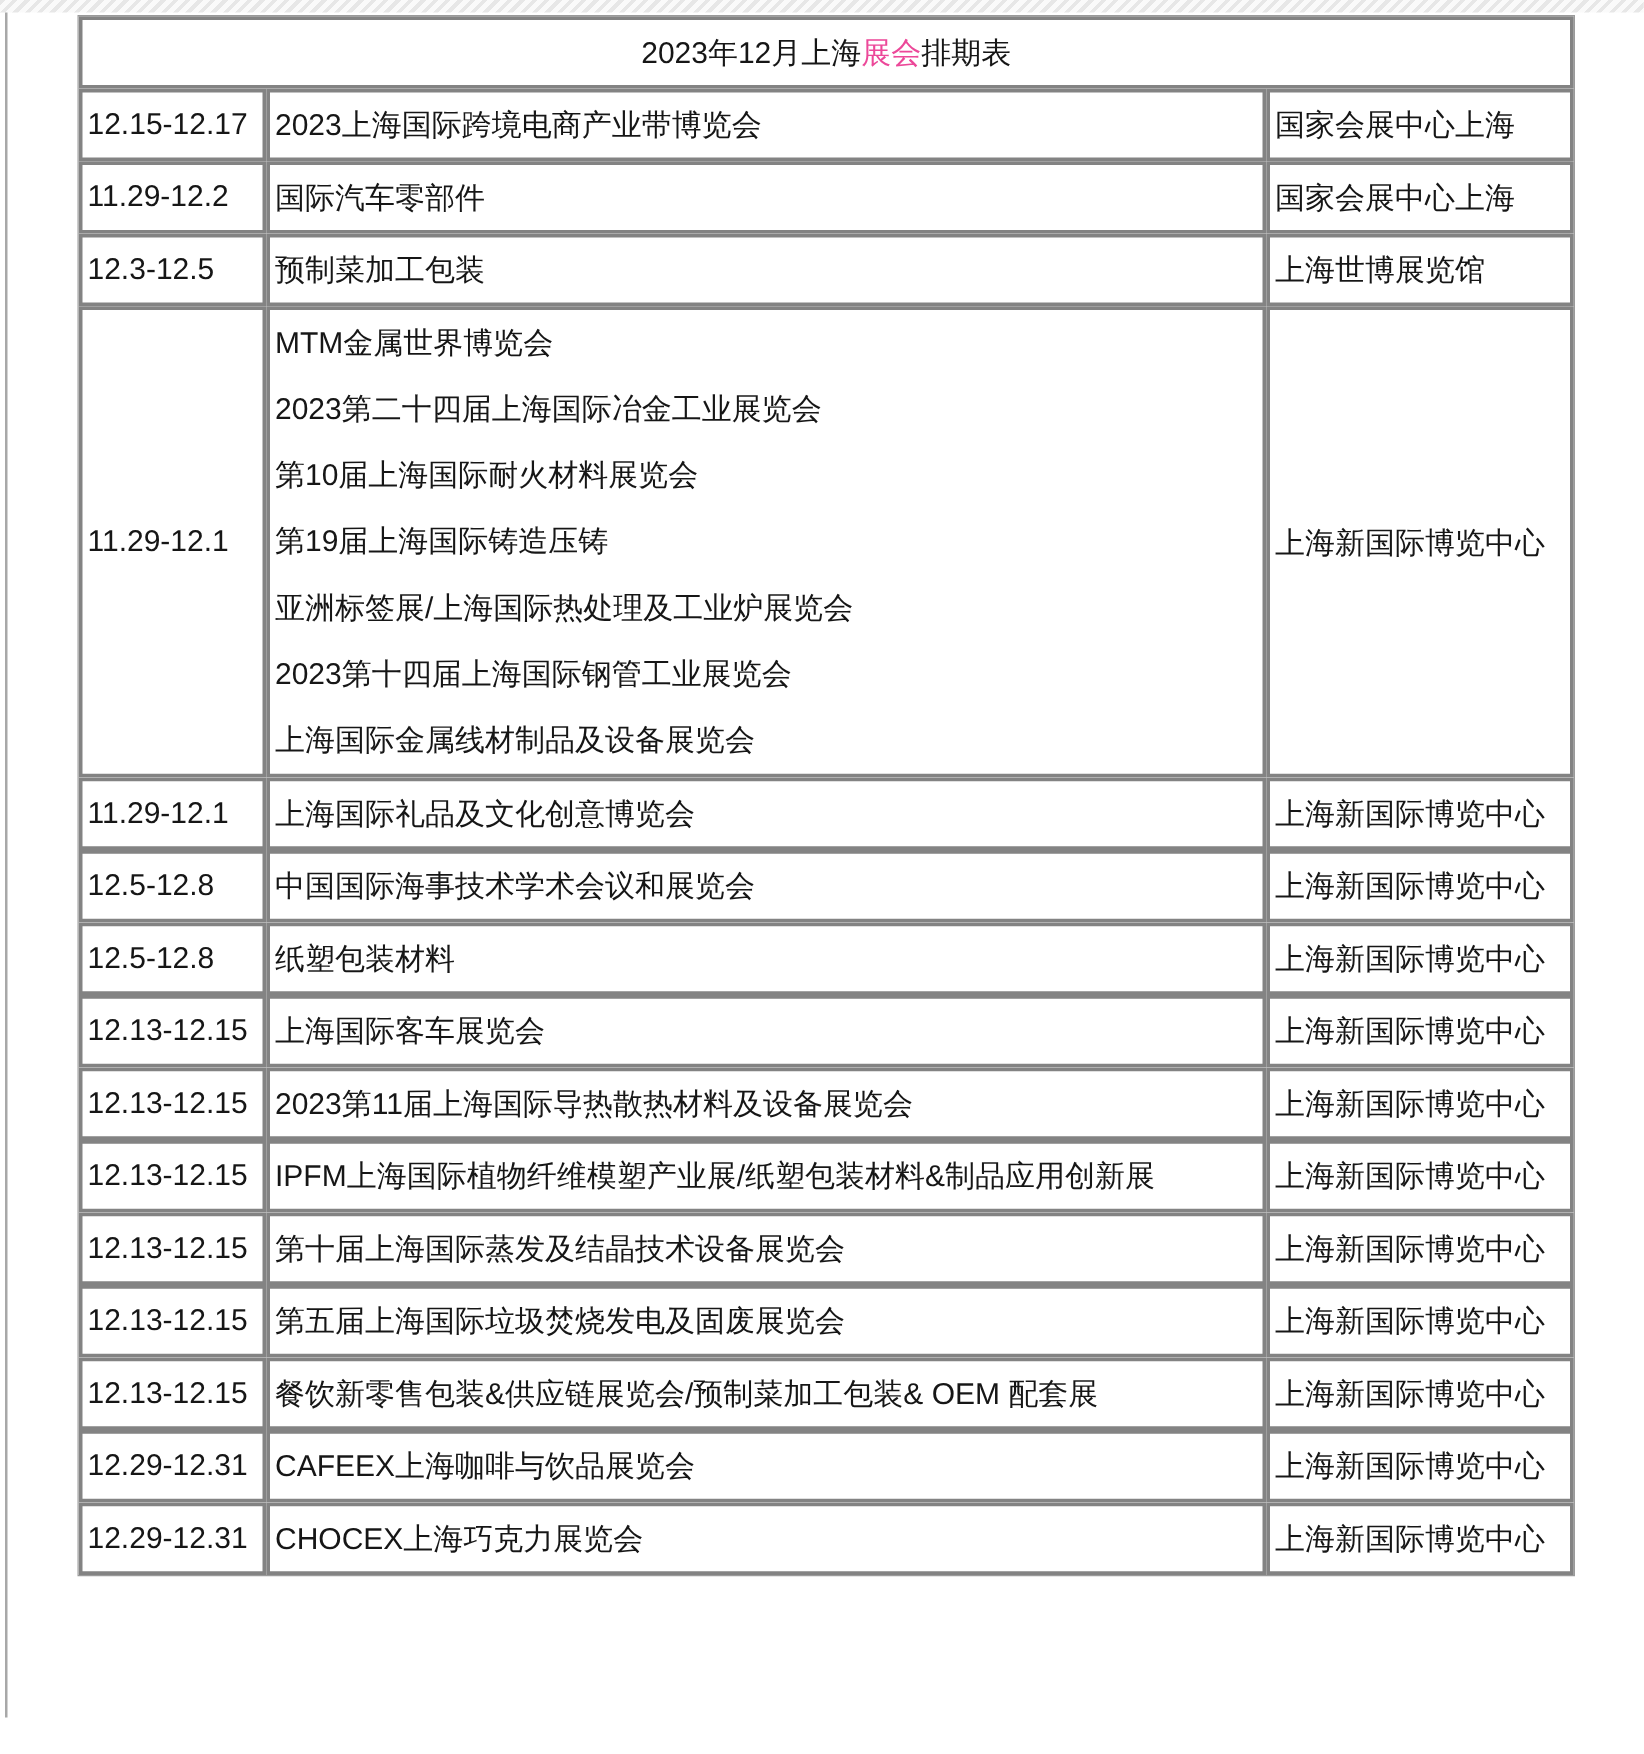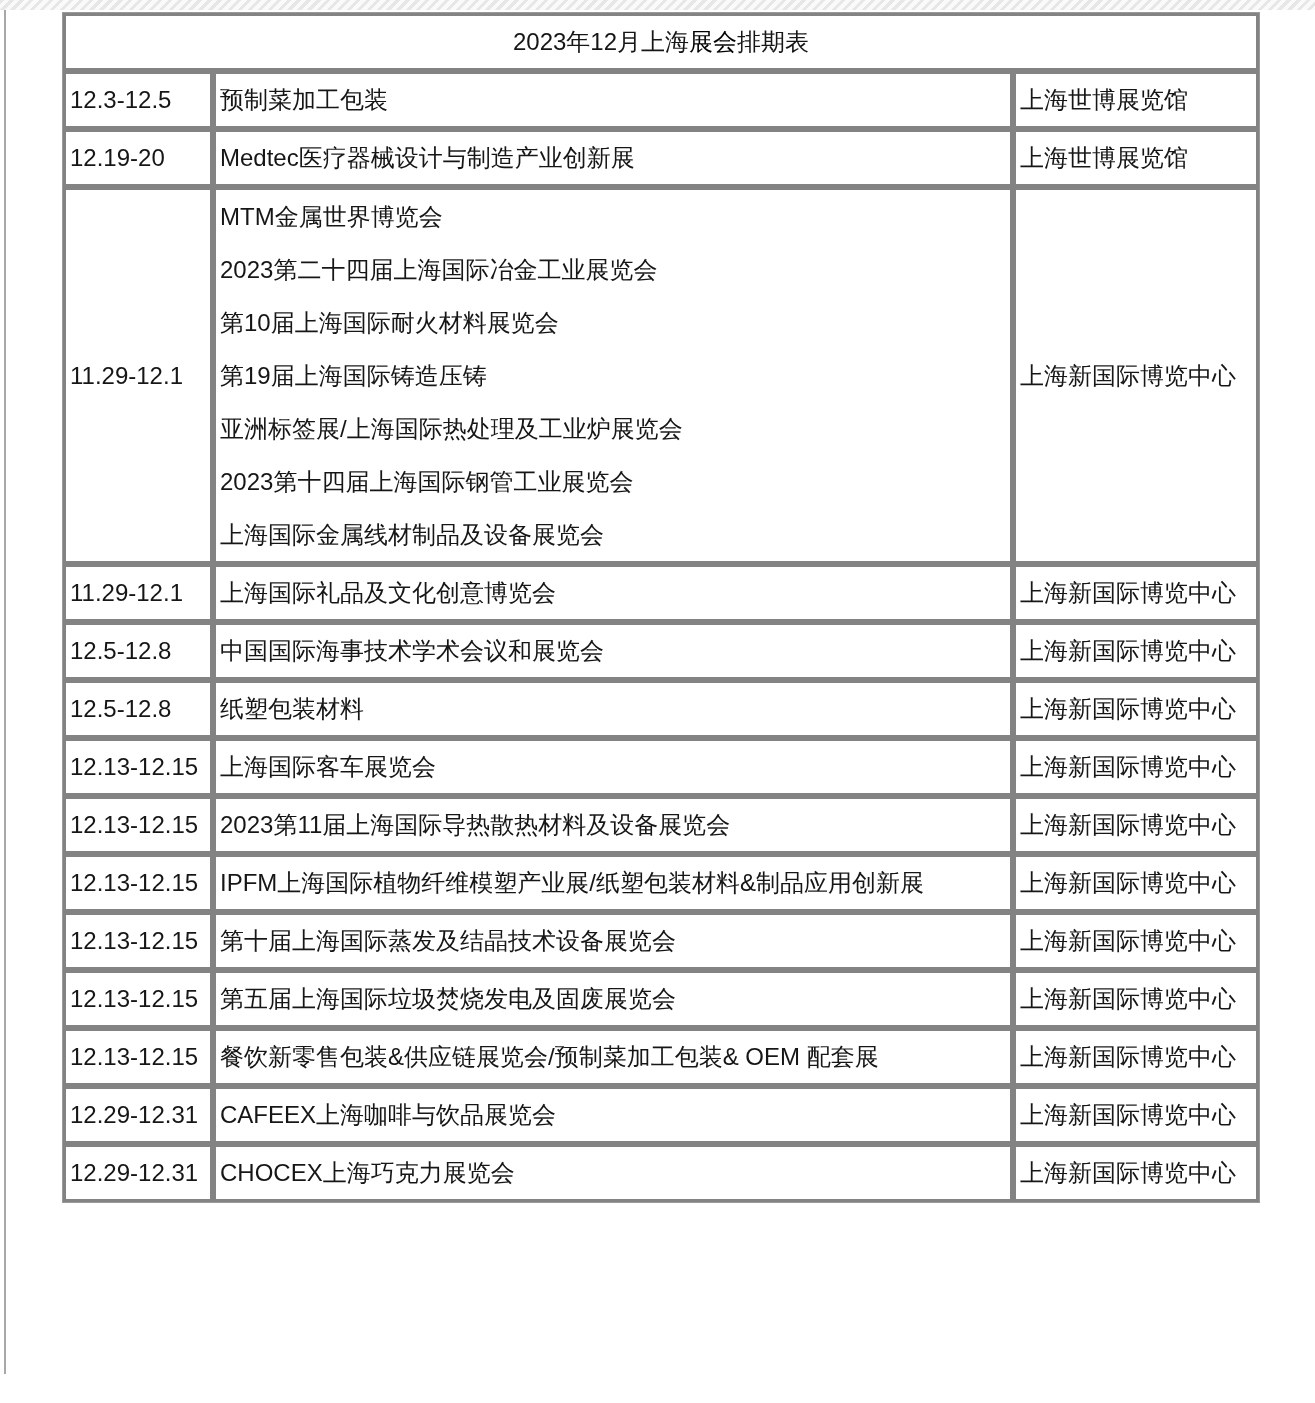--- a/index.html
+++ b/index.html
@@ -48,21 +48,21 @@
     height: 52px;
     vertical-align: middle;
     white-space: nowrap;
     overflow: hidden;
   }
   td.title-cell {
     text-align: center;
     height: 50px;
   }
   .title-link {
-    color: #000000;
+    color: #ec4899;
     text-decoration: none;
     cursor: pointer;
   }
   td.big-name-cell {
     height: auto;
     vertical-align: middle;
     margin-left: 24px;
   }
   td.big-name-cell .name-line {
     height: 53px;
@@ -81,27 +81,32 @@
   <colgroup>
     <col style="width:150px">
     <col style="width:800px">
     <col style="width:246px">
   </colgroup>
   <tbody>
     <tr>
       <td class="title-cell" colspan="3"><span>2023年12月上海</span><a class="title-link">展会</a><span>排期表</span></td>
     </tr>
     <tr>
+      <td>12.15-12.17</td>
+      <td>2023上海国际跨境电商产业带博览会</td>
+      <td>国家会展中心上海</td>
+    </tr>
+    <tr>
+      <td>11.29-12.2</td>
+      <td>国际汽车零部件</td>
+      <td>国家会展中心上海</td>
+    </tr>
+    <tr>
       <td>12.3-12.5</td>
       <td>预制菜加工包装</td>
-      <td>上海世博展览馆</td>
-    </tr>
-    <tr>
-      <td>12.19-20</td>
-      <td>Medtec医疗器械设计与制造产业创新展</td>
       <td>上海世博展览馆</td>
     </tr>
     <tr>
       <td>11.29-12.1</td>
       <td class="big-name-cell">
         <div class="name-line">MTM金属世界博览会</div>
         <div class="name-line">2023第二十四届上海国际冶金工业展览会</div>
         <div class="name-line">第10届上海国际耐火材料展览会</div>
         <div class="name-line">第19届上海国际铸造压铸</div>
         <div class="name-line">亚洲标签展/上海国际热处理及工业炉展览会</div>

